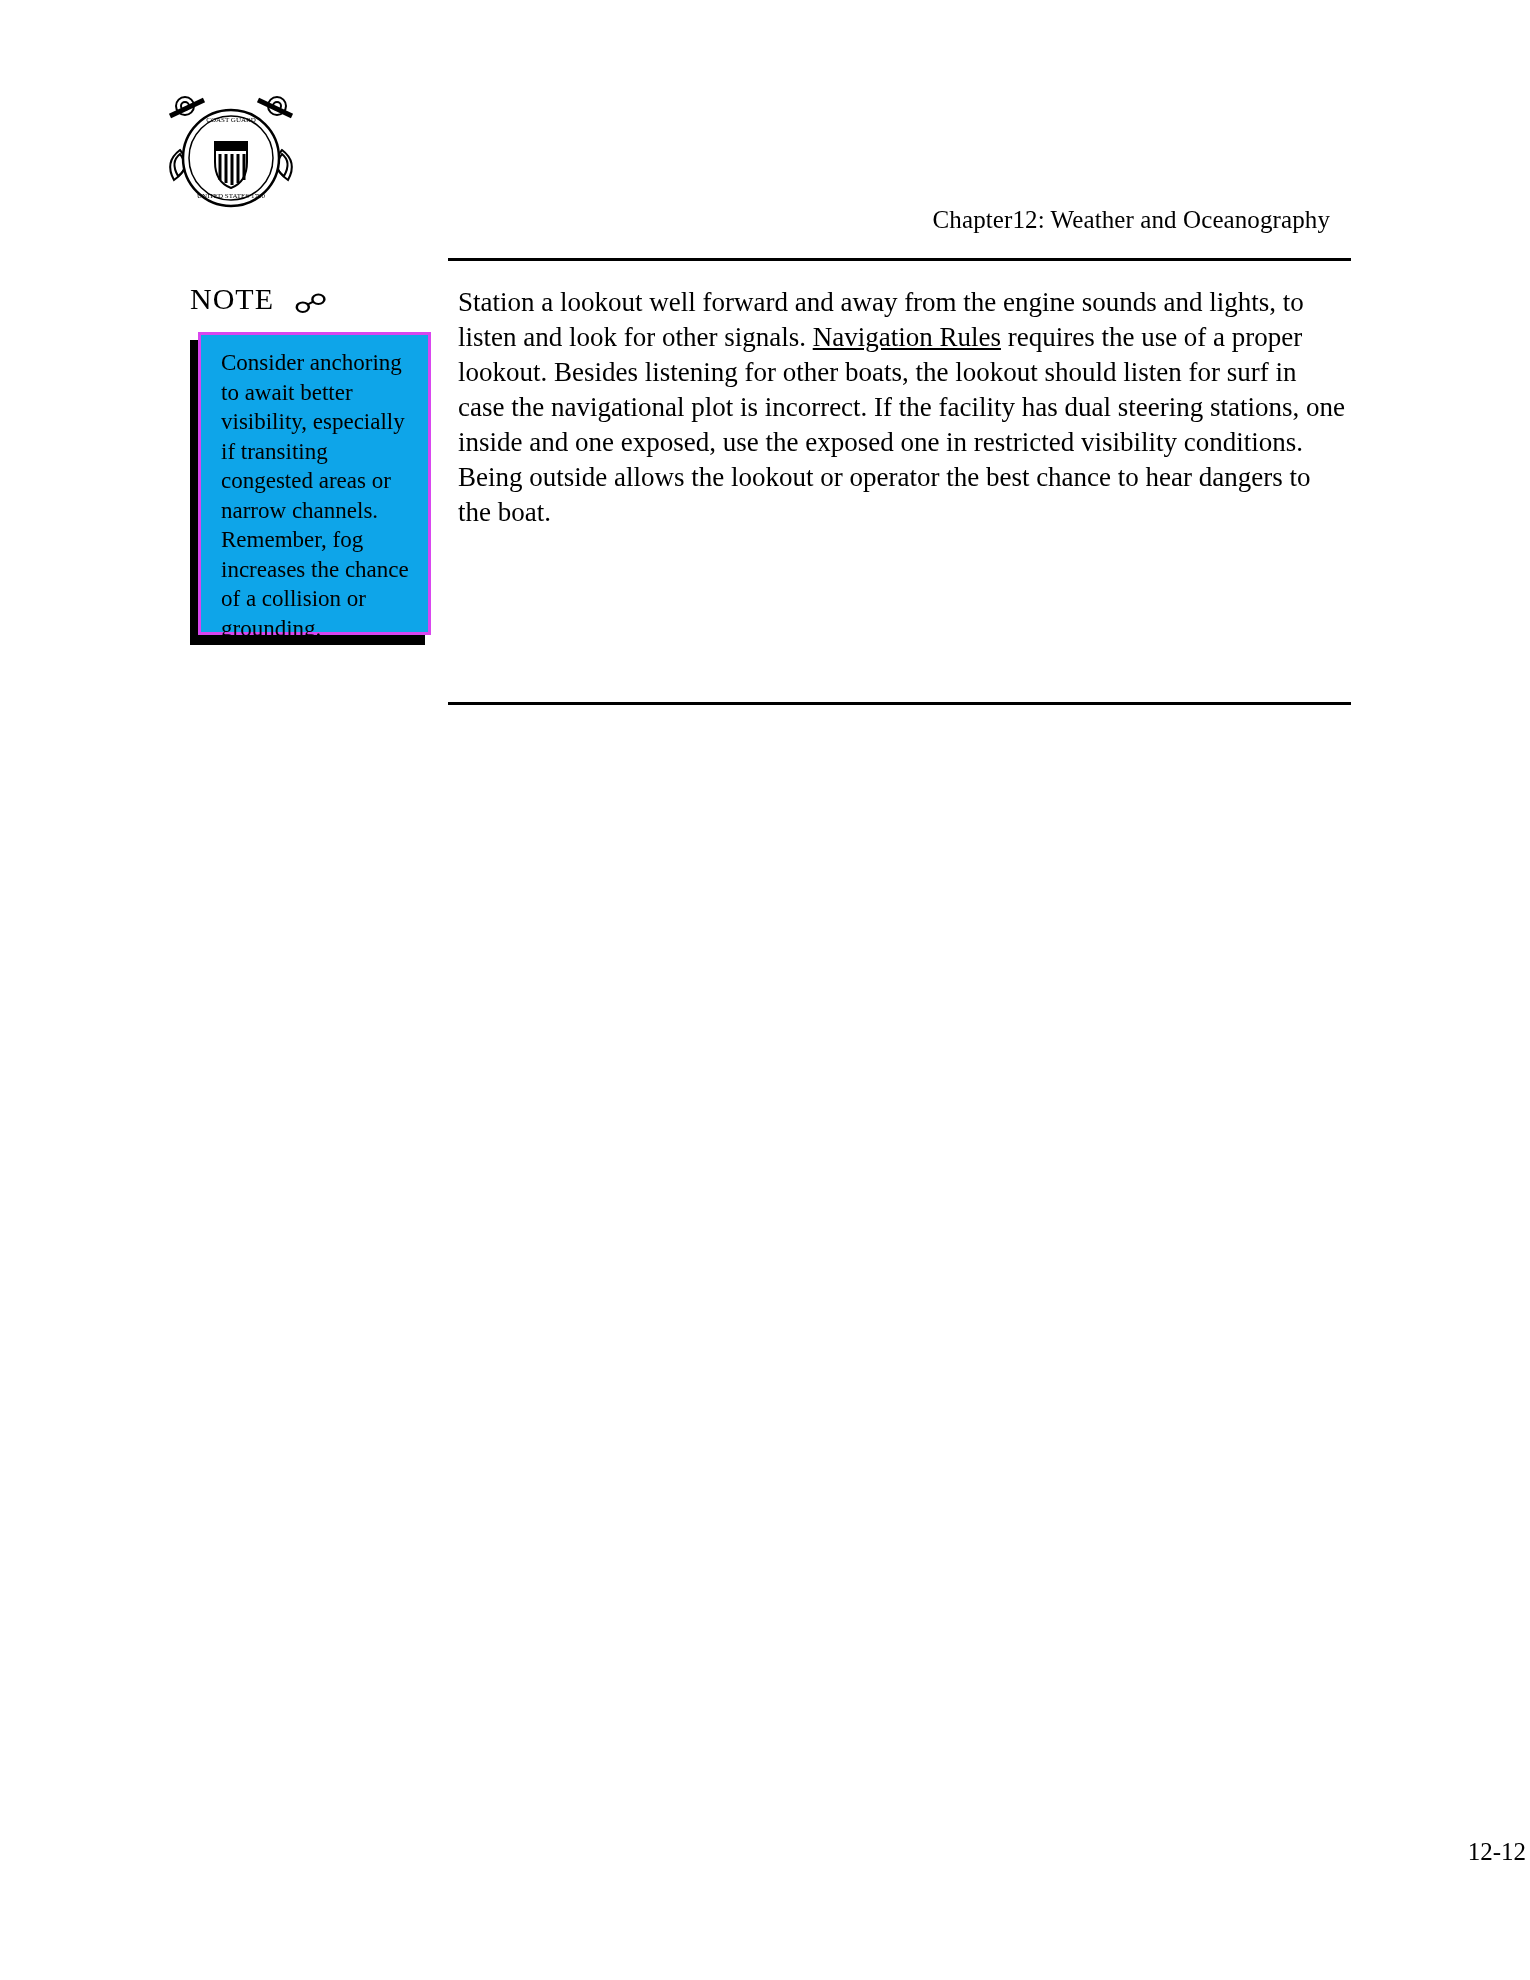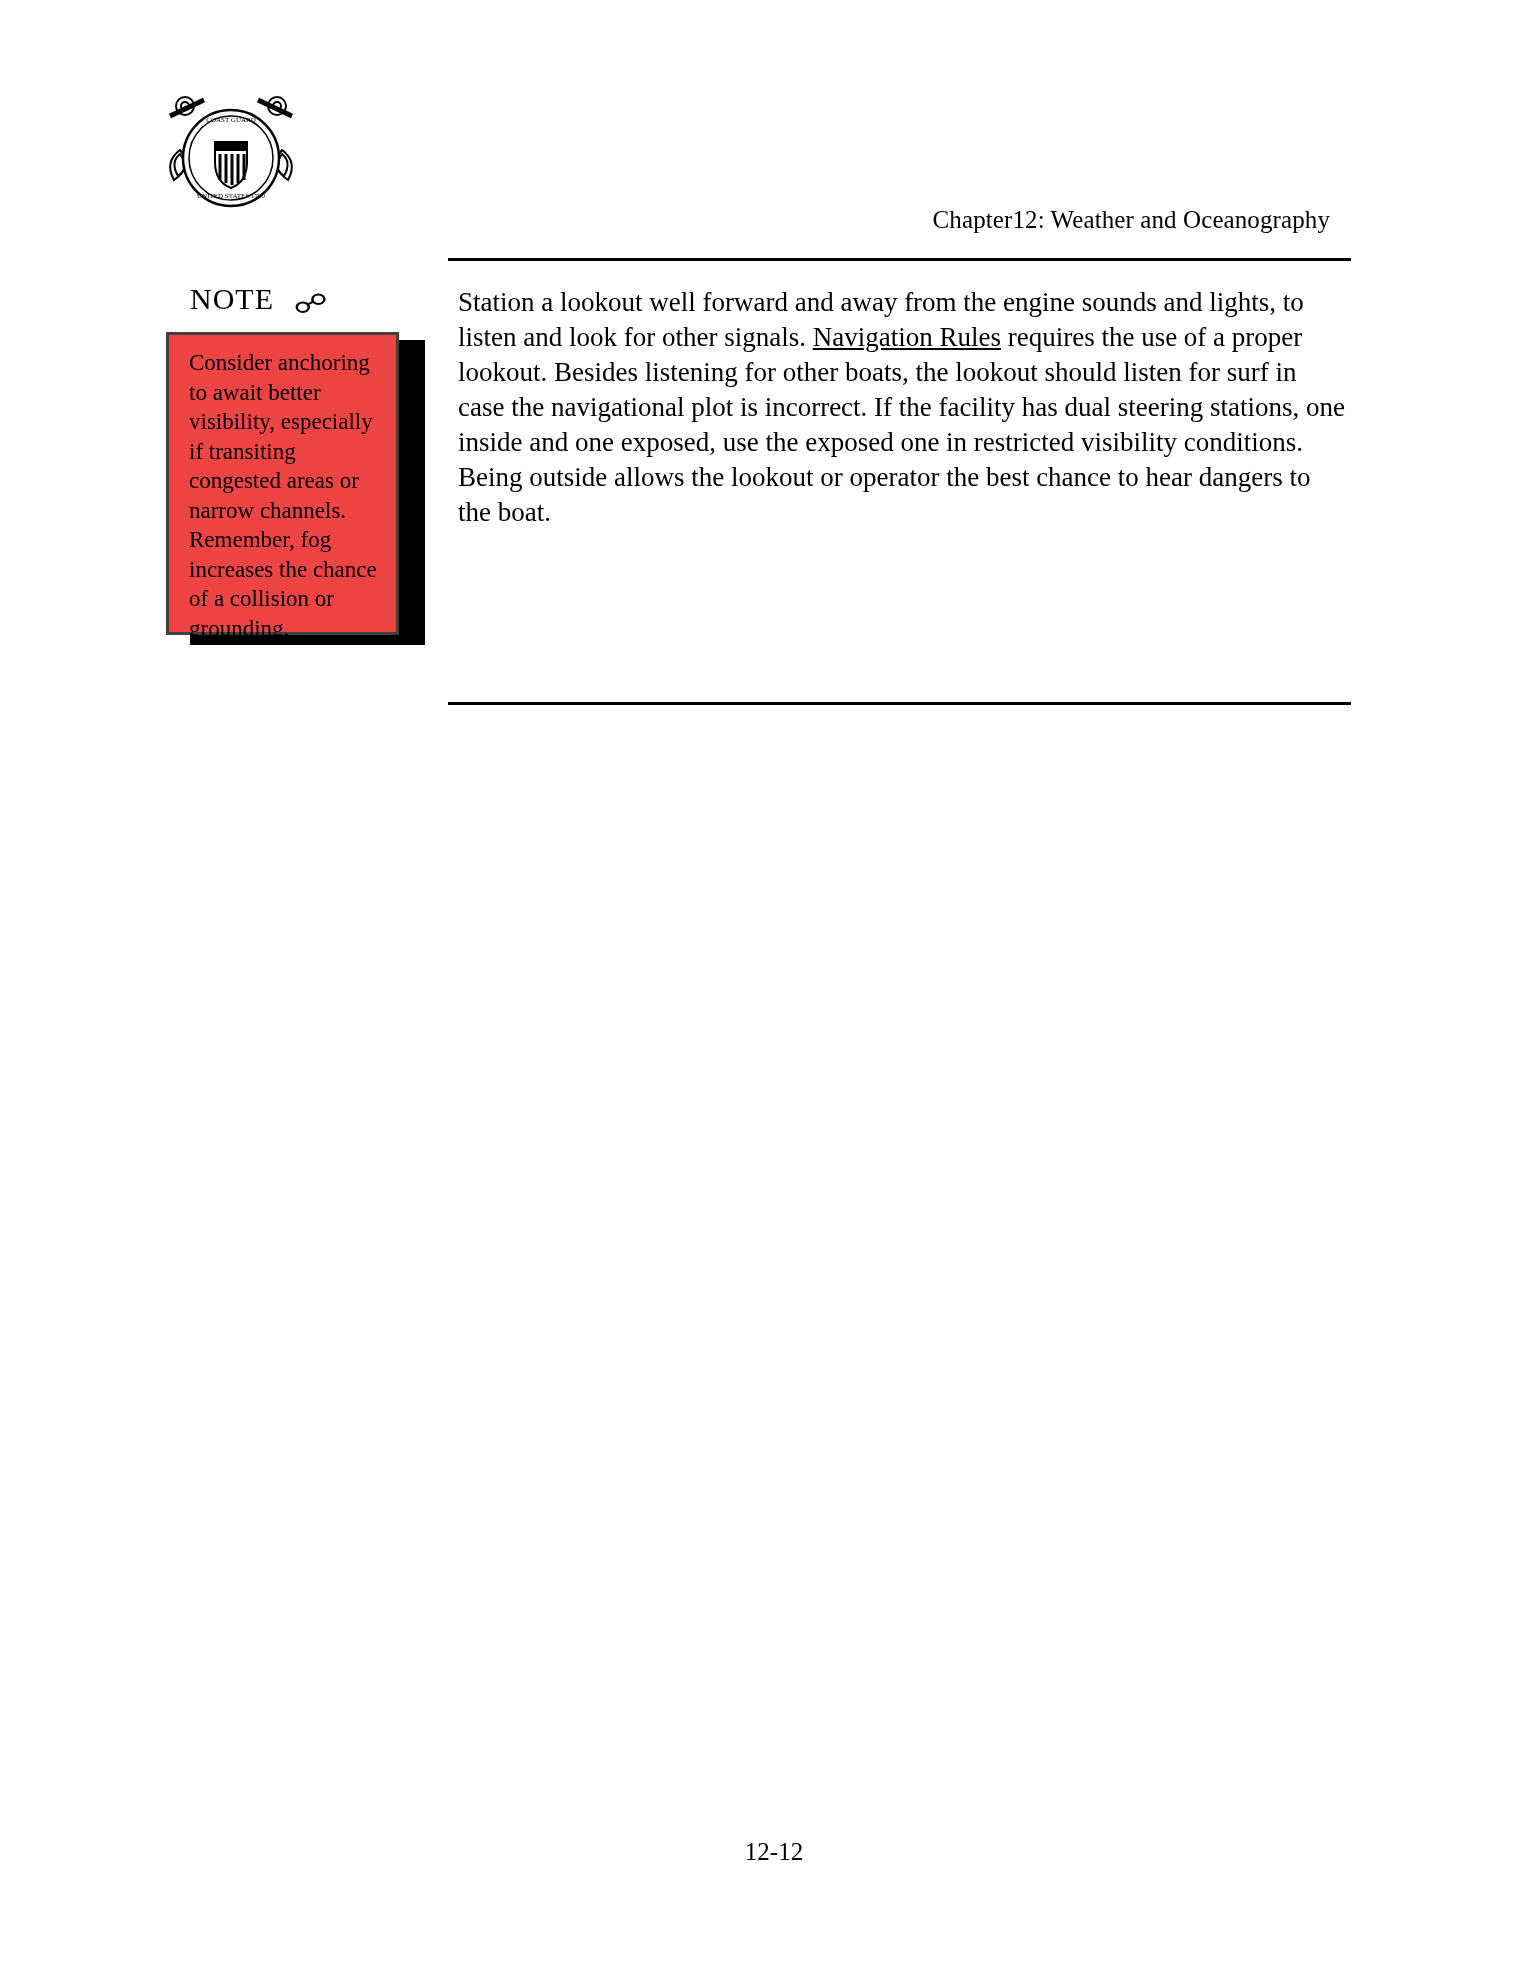--- a/index.html
+++ b/index.html
@@ -75,26 +75,26 @@
   .note-box-shadow {
     position: absolute;
     left: 190px;
     top: 340px;
     width: 235px;
     height: 305px;
     background: #000000;
   }
   .note-box {
     position: absolute;
-    left: 166px;
+    left: 198px;
     top: 332px;
     width: 233px;
     height: 303px;
-    background: #ef4444;
-    border: 3px solid #404040;
+    background: #0ea5e9;
+    border: 3px solid #d946ef;
     box-sizing: border-box;
   }
   .note-text {
     position: absolute;
     left: 20px;
     top: 13px;
     width: 200px;
     font-size: 23px;
     line-height: 29.5px;
     font-family: "Liberation Serif", serif;
@@ -112,21 +112,21 @@
     font-family: "Liberation Serif", serif;
   }
   .body-col .u { text-decoration: underline; text-align: right; }
 
   
   .page-number {
     position: absolute;
     left: 0;
     right: 4px;
     top: 1838px;
-    text-align: center;
+    text-align: right;
     font-size: 25px;
     font-family: "Liberation Serif", serif;
     padding-left: 22px;
   }
 </style>
 </head>
 <body>
 
 <div class="page-header">
 

